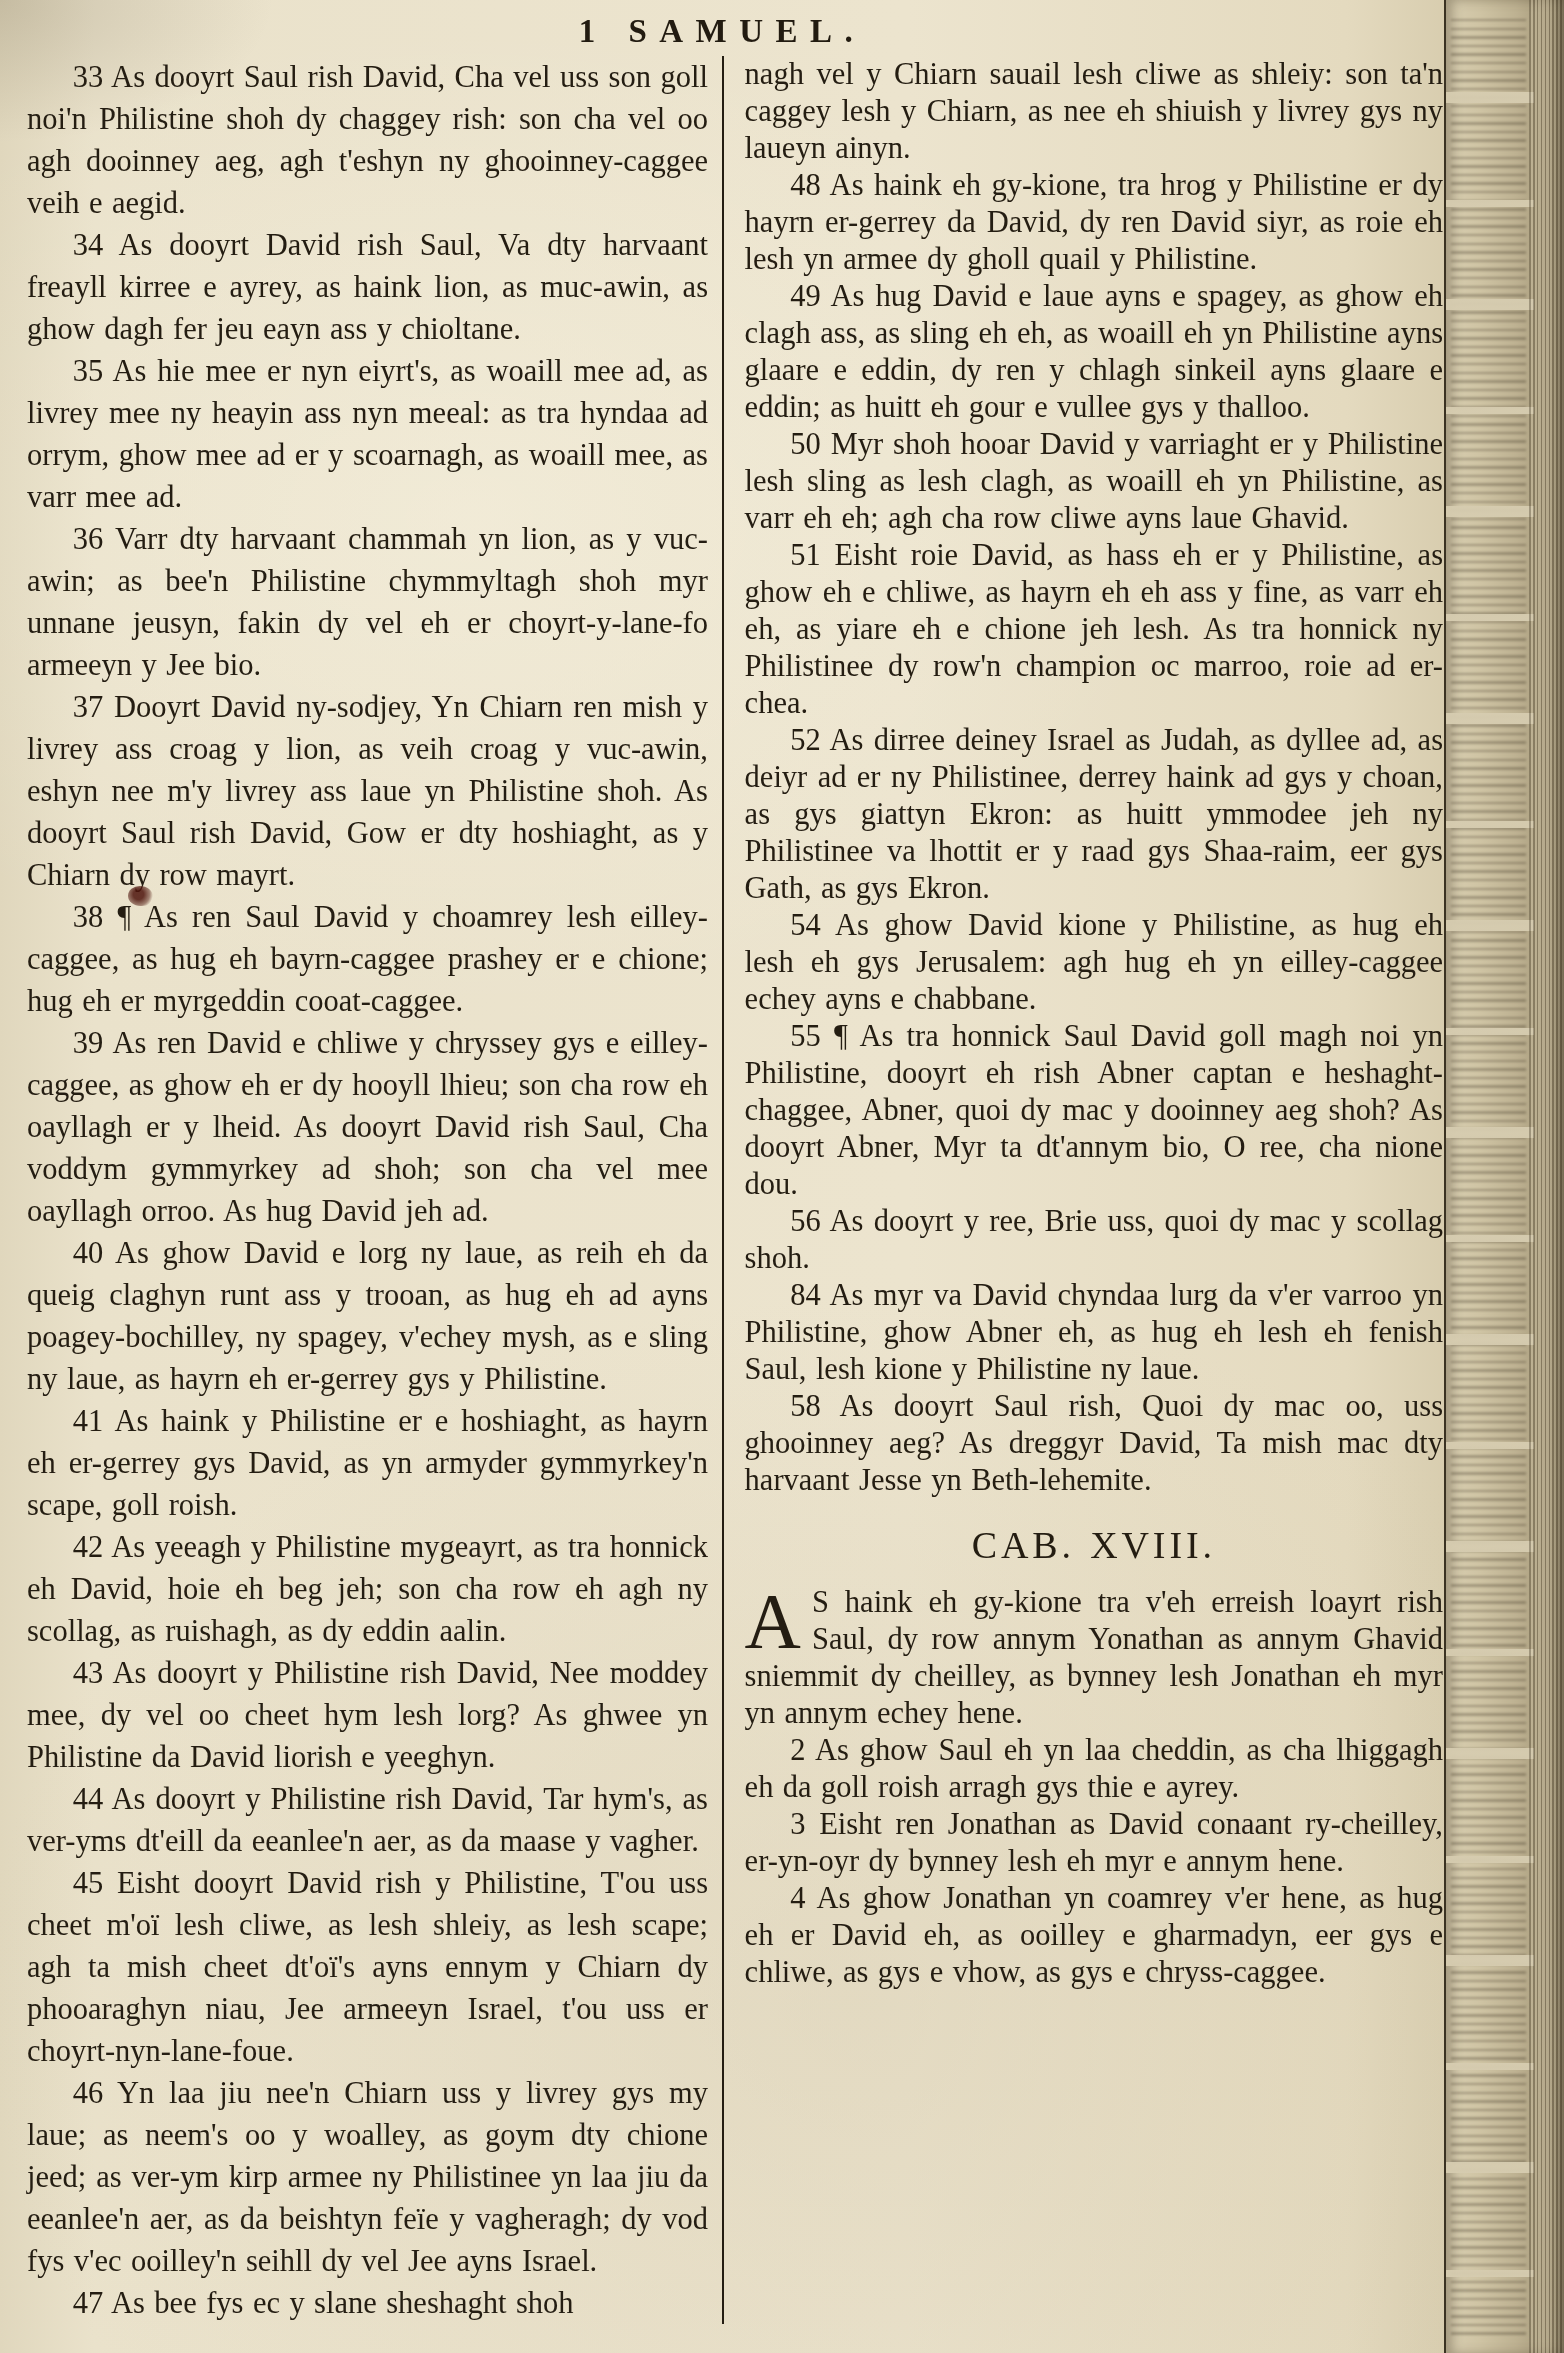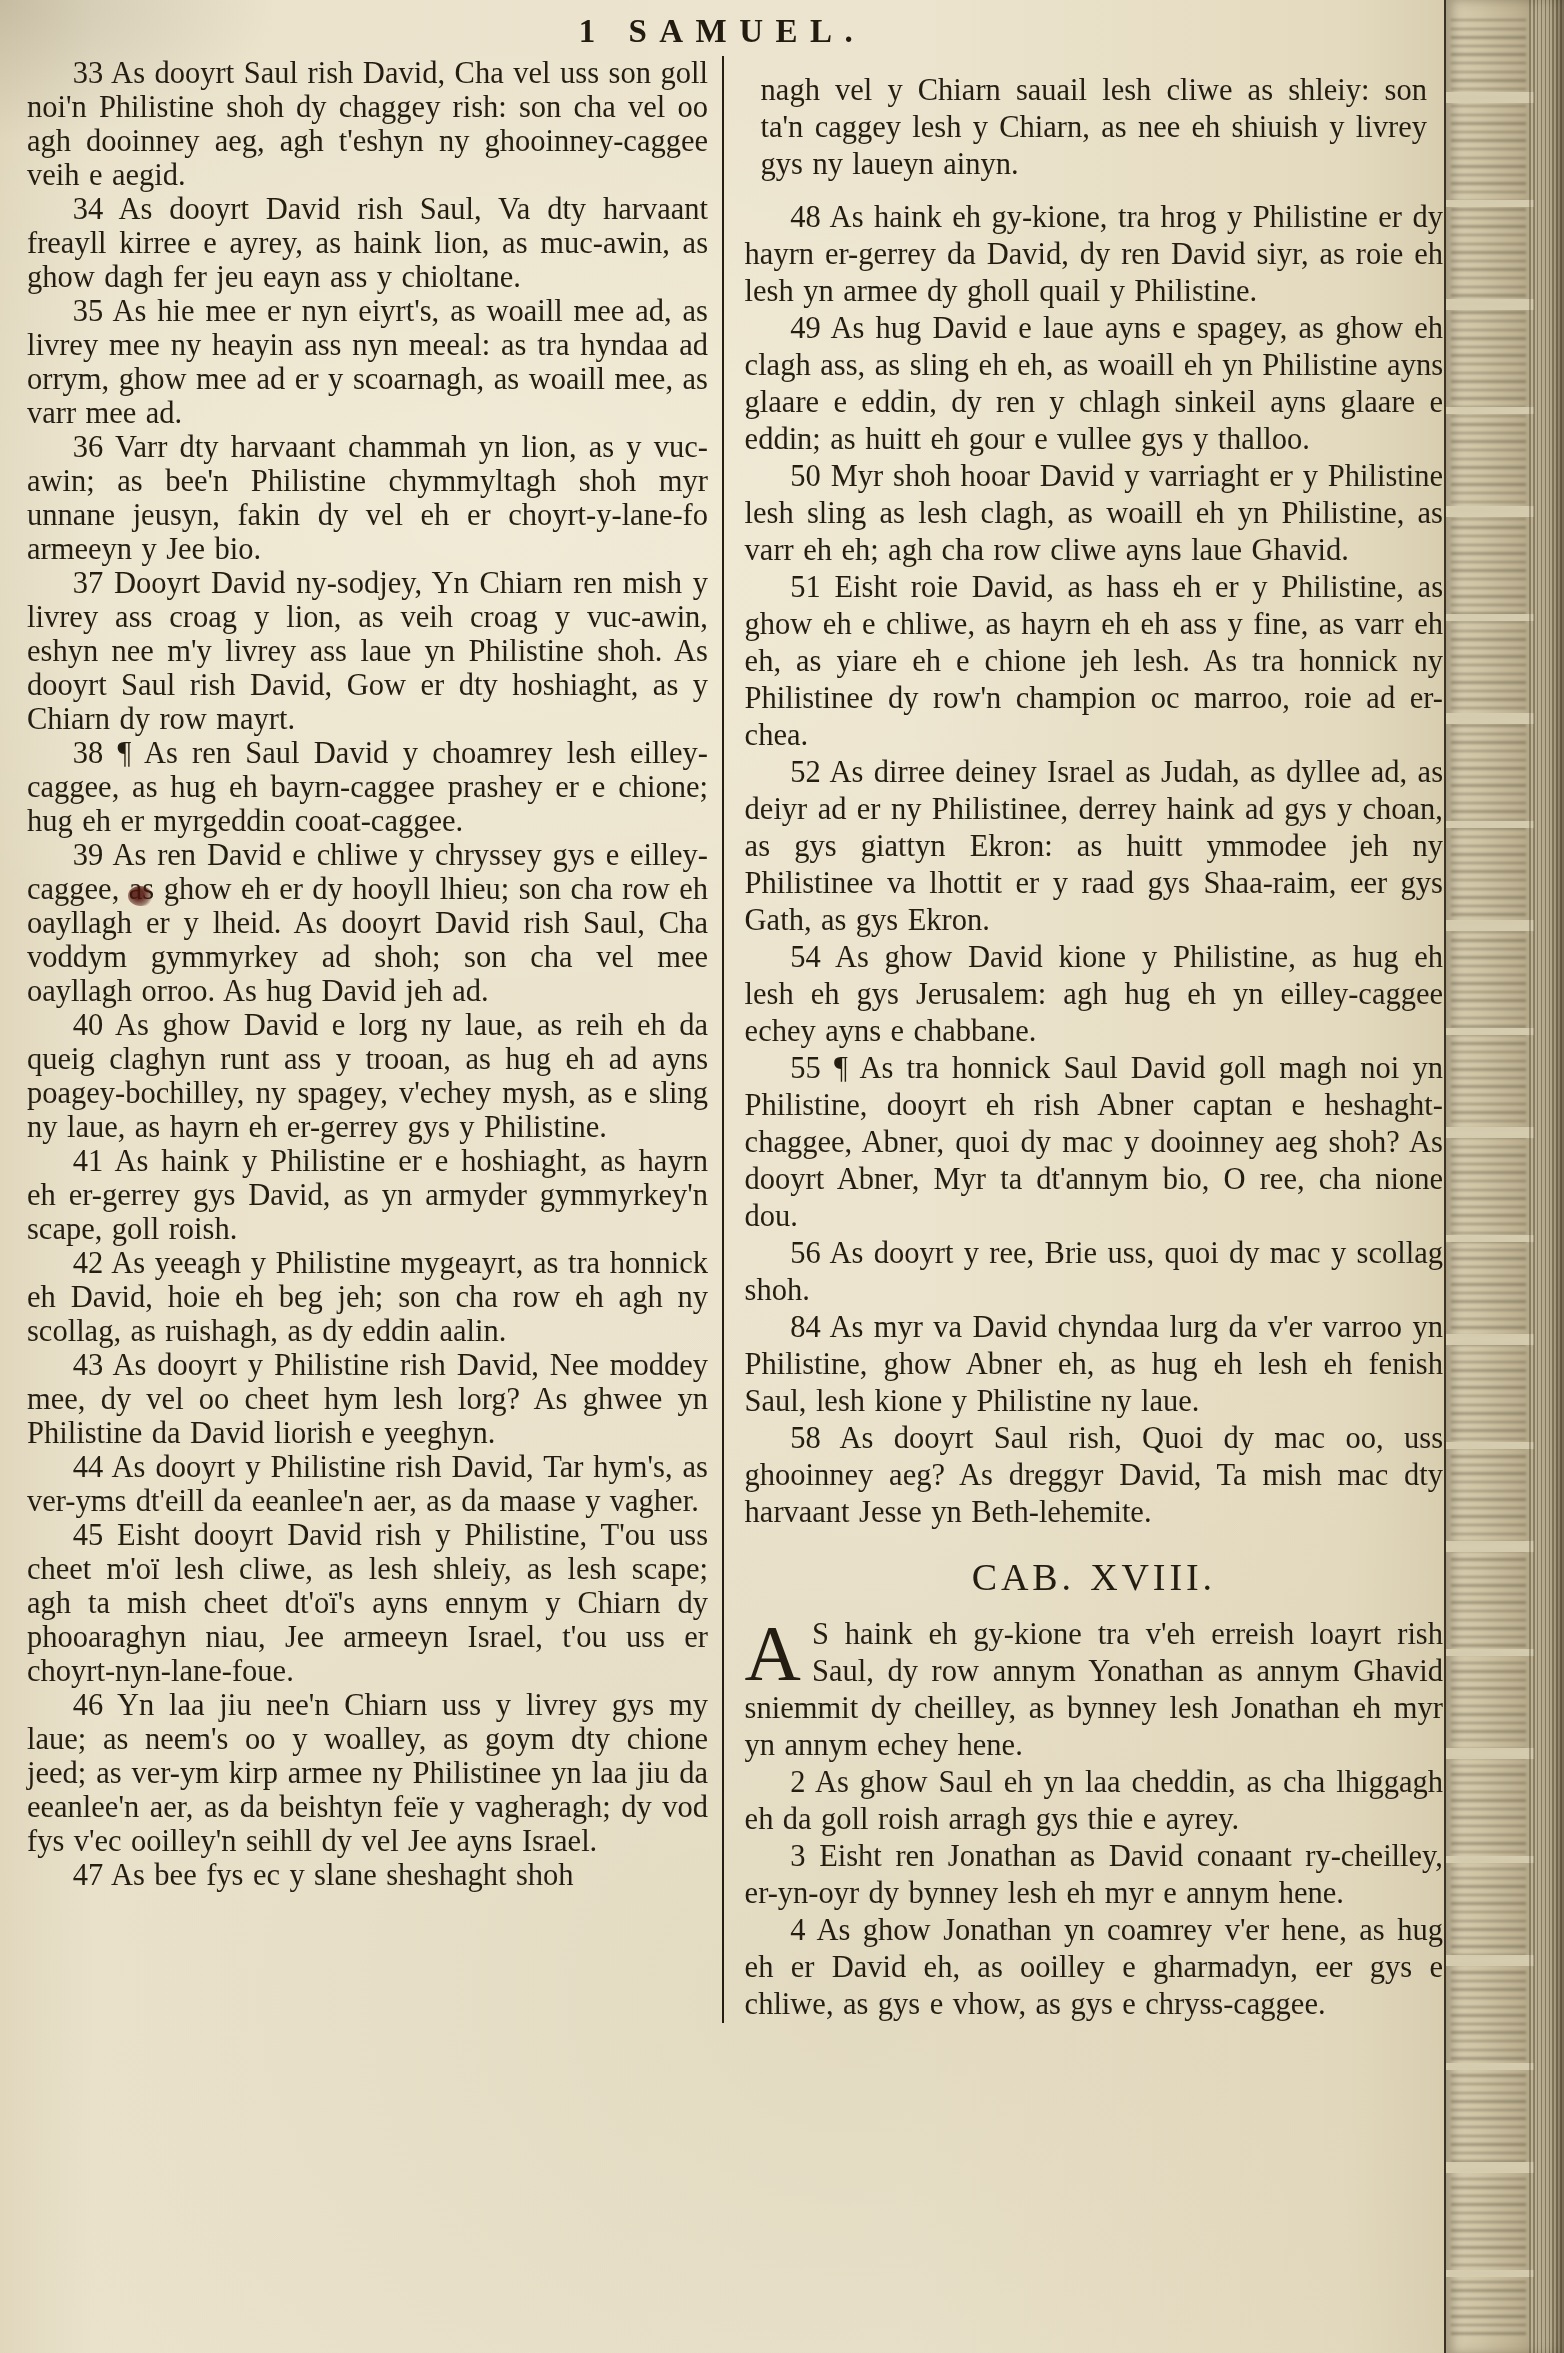--- a/index.html
+++ b/index.html
@@ -25,25 +25,25 @@
   }
   .columns {
     position:absolute; top:56px; left:27px; width:1416px;
     display:flex; align-items:stretch;
   }
   .col {
     font-size:30.5px;
     text-align:justify;
     word-spacing:0.06em;
   }
-  .col-left  { width:695px; padding-right:14px; box-sizing:border-box; line-height:34px; }
+  .col-left  { width:695px; padding-right:14px; box-sizing:border-box; line-height:42px; }
   .col-right { flex:1; padding-left:20.3px; box-sizing:border-box; line-height:37px; }
   .divider { width:2.3px; background:#241d12; }
   p.verse { margin:0; text-indent:1.5em; }
-  p.cont  { margin:16px; text-indent:0; }
+  p.cont  { margin:0; text-indent:0; }
   .chapter-heading {
     text-align:center; text-indent:0;
     font-size:38px; letter-spacing:3.9px;
     margin:28px 0 20.3px 0;
   }
   p.chapter-open { text-indent:0; }
   .dropcap {
     float:left;
     font-size:78px; line-height:63px;
     margin:4.7px 11px 0 0;

